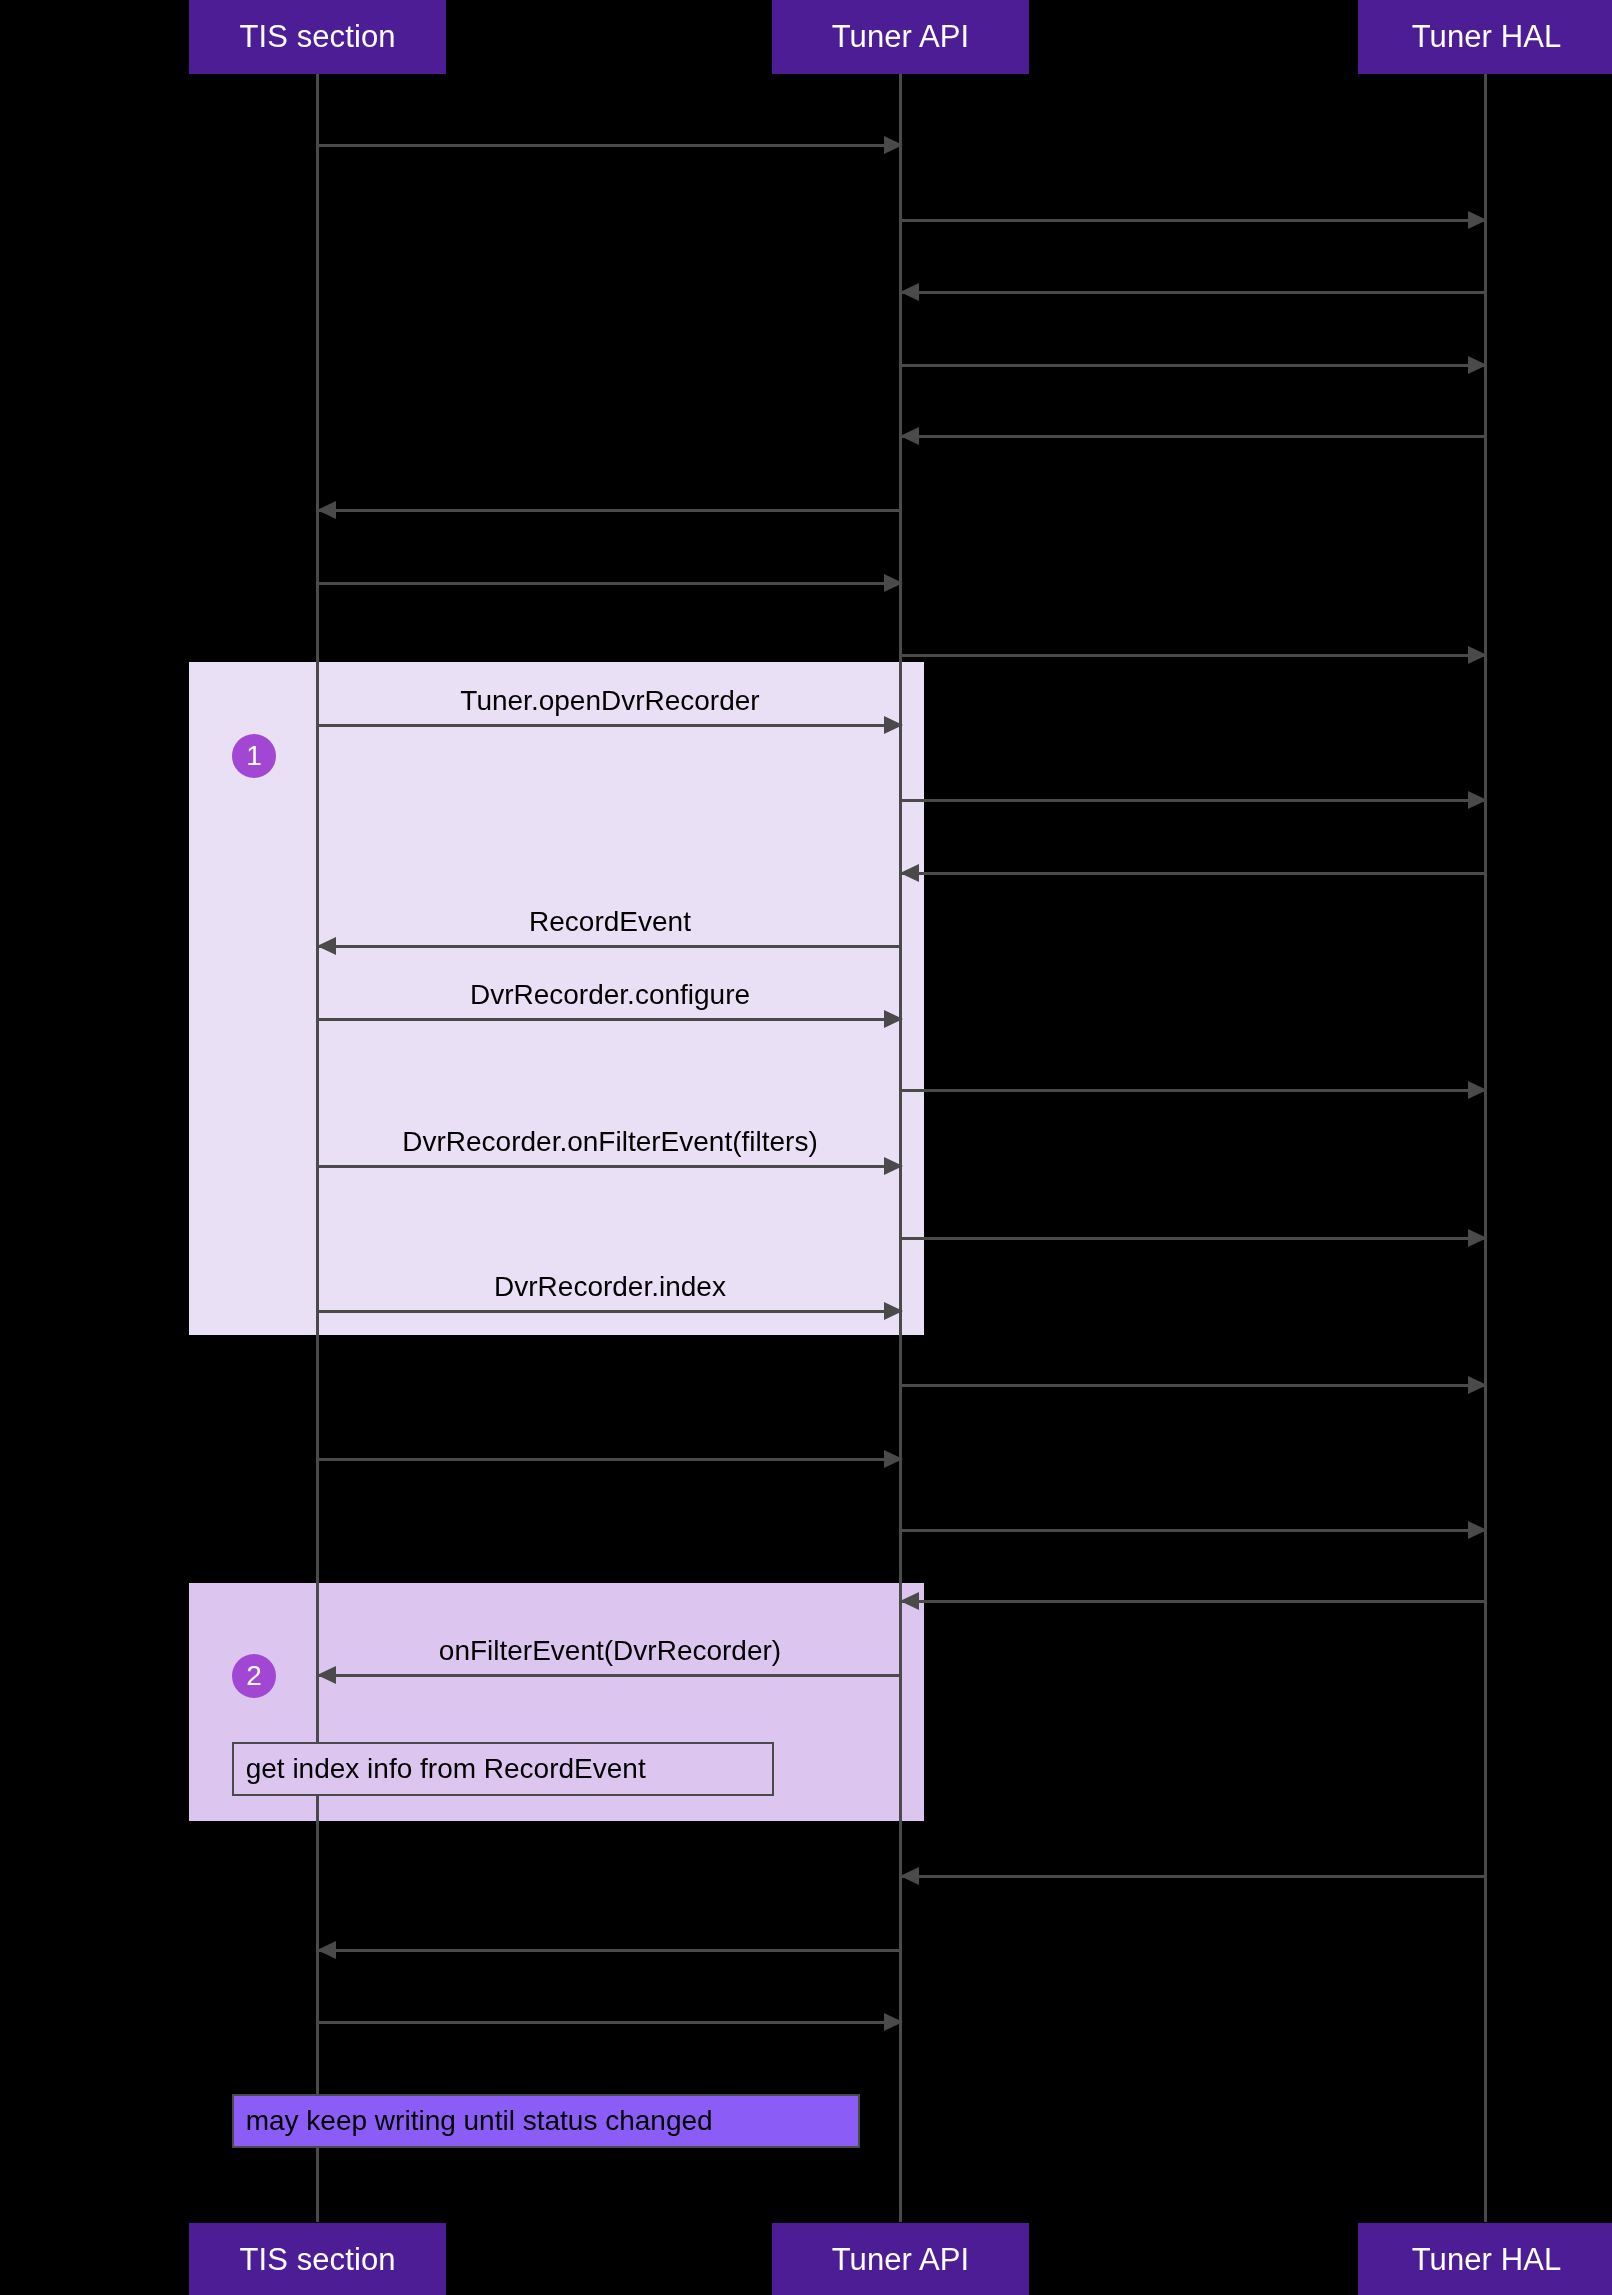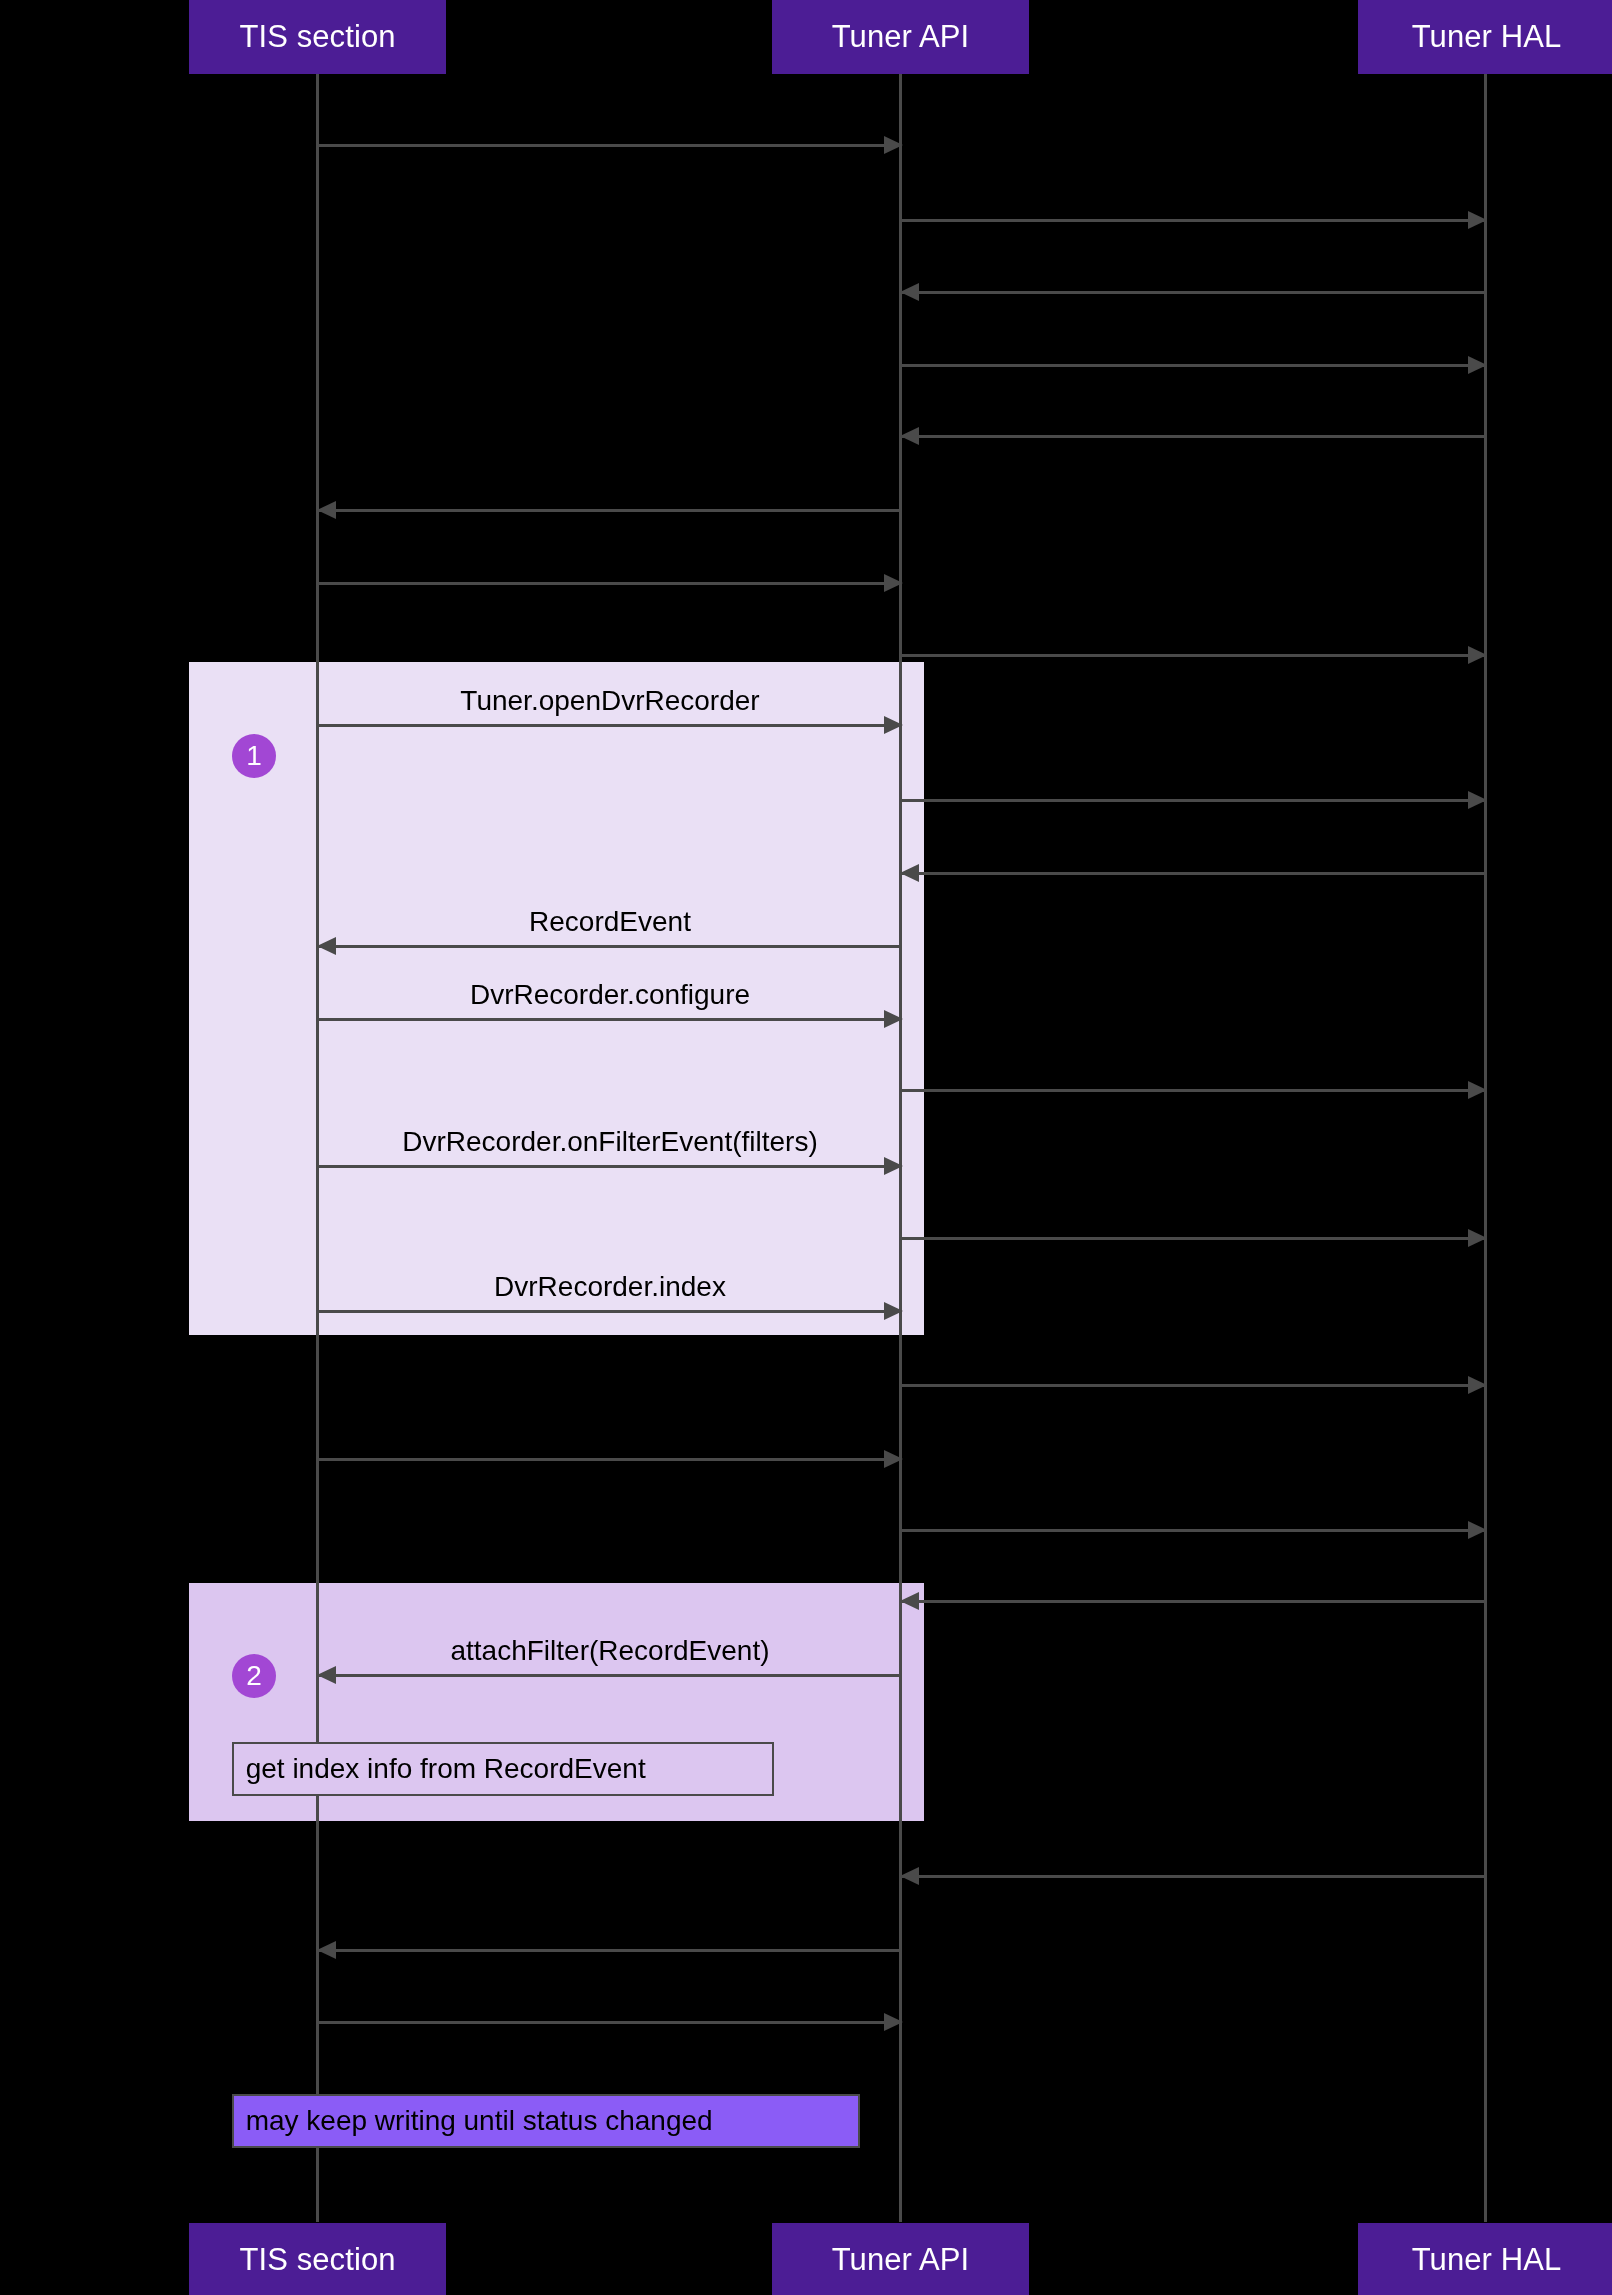--- a/index.html
+++ b/index.html
@@ -258,21 +258,21 @@
 
   <div class="msg left" style="left:901px; top:1600px; width:584px;">
     <div class="shaft"></div>
     <div class="head"></div>
     <div class="label"></div>
   </div>
 
   <div class="msg left" style="left:318px; top:1674px; width:583px;">
     <div class="shaft"></div>
     <div class="head"></div>
-    <div class="label">attachFilter(RecordEvent)</div>
+    <div class="label">onFilterEvent(DvrRecorder)</div>
   </div>
 
   <div class="note on-section" style="left:232px; top:1742px; width:542px; height:54px;">get index info from RecordEvent</div>
 
   <div class="msg left" style="left:901px; top:1875px; width:584px;">
     <div class="shaft"></div>
     <div class="head"></div>
     <div class="label"></div>
   </div>
 

